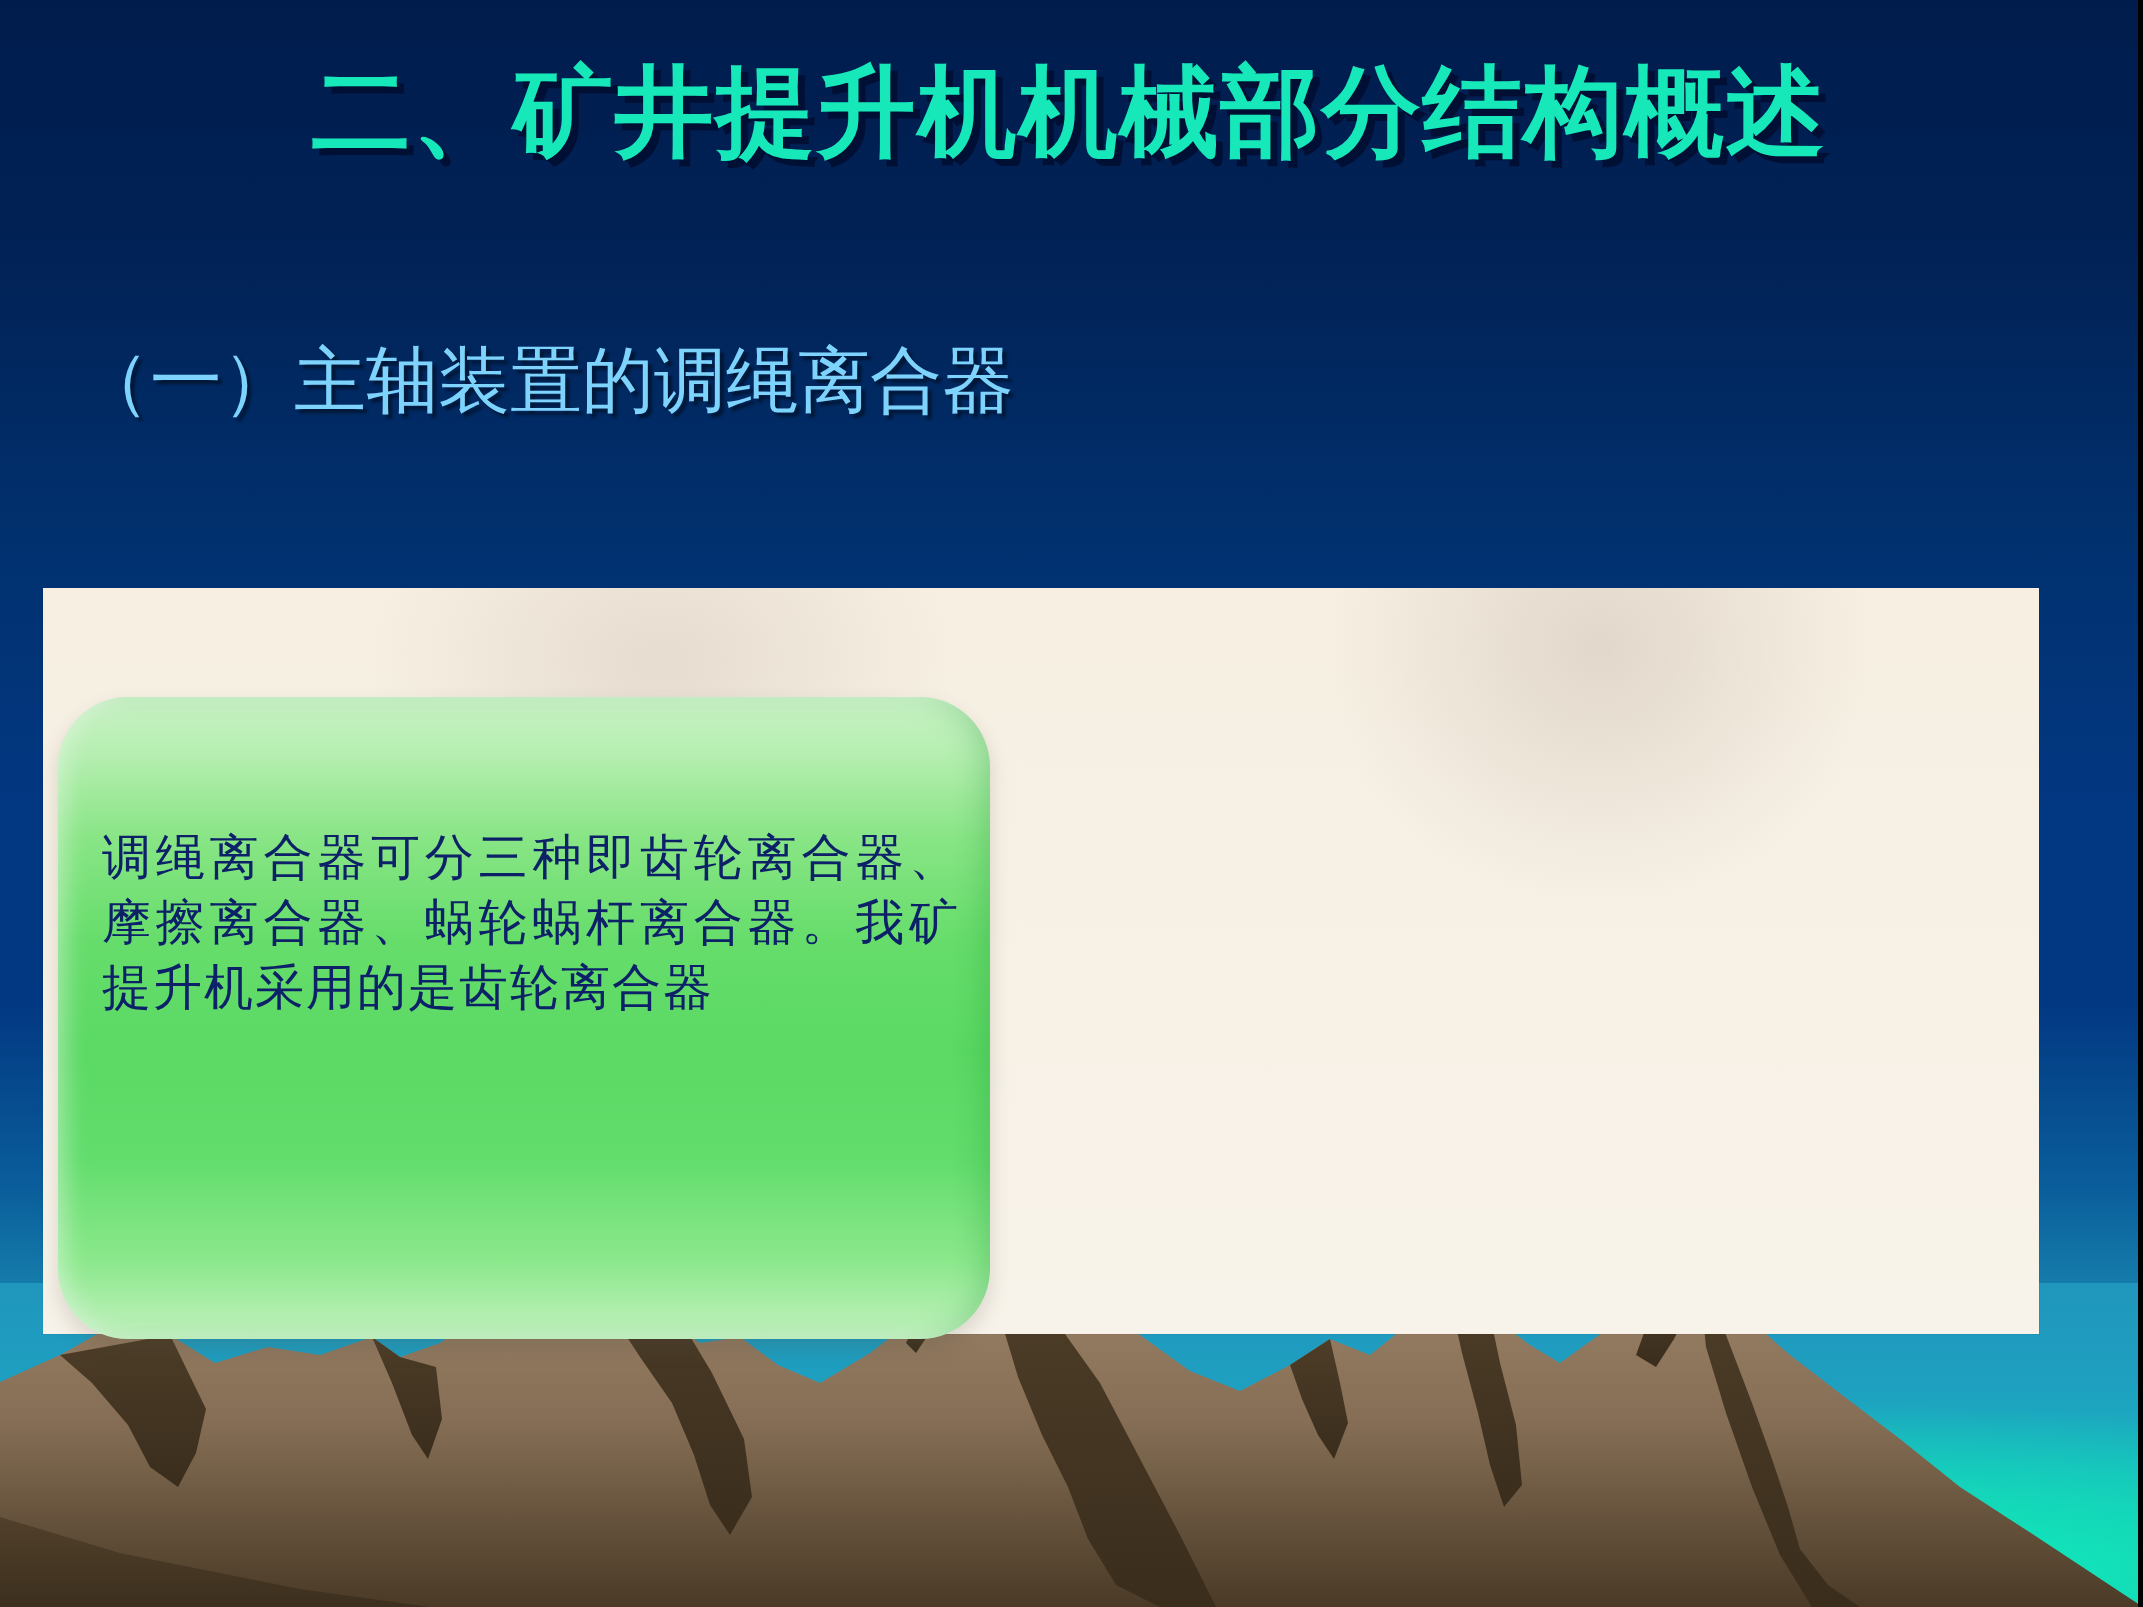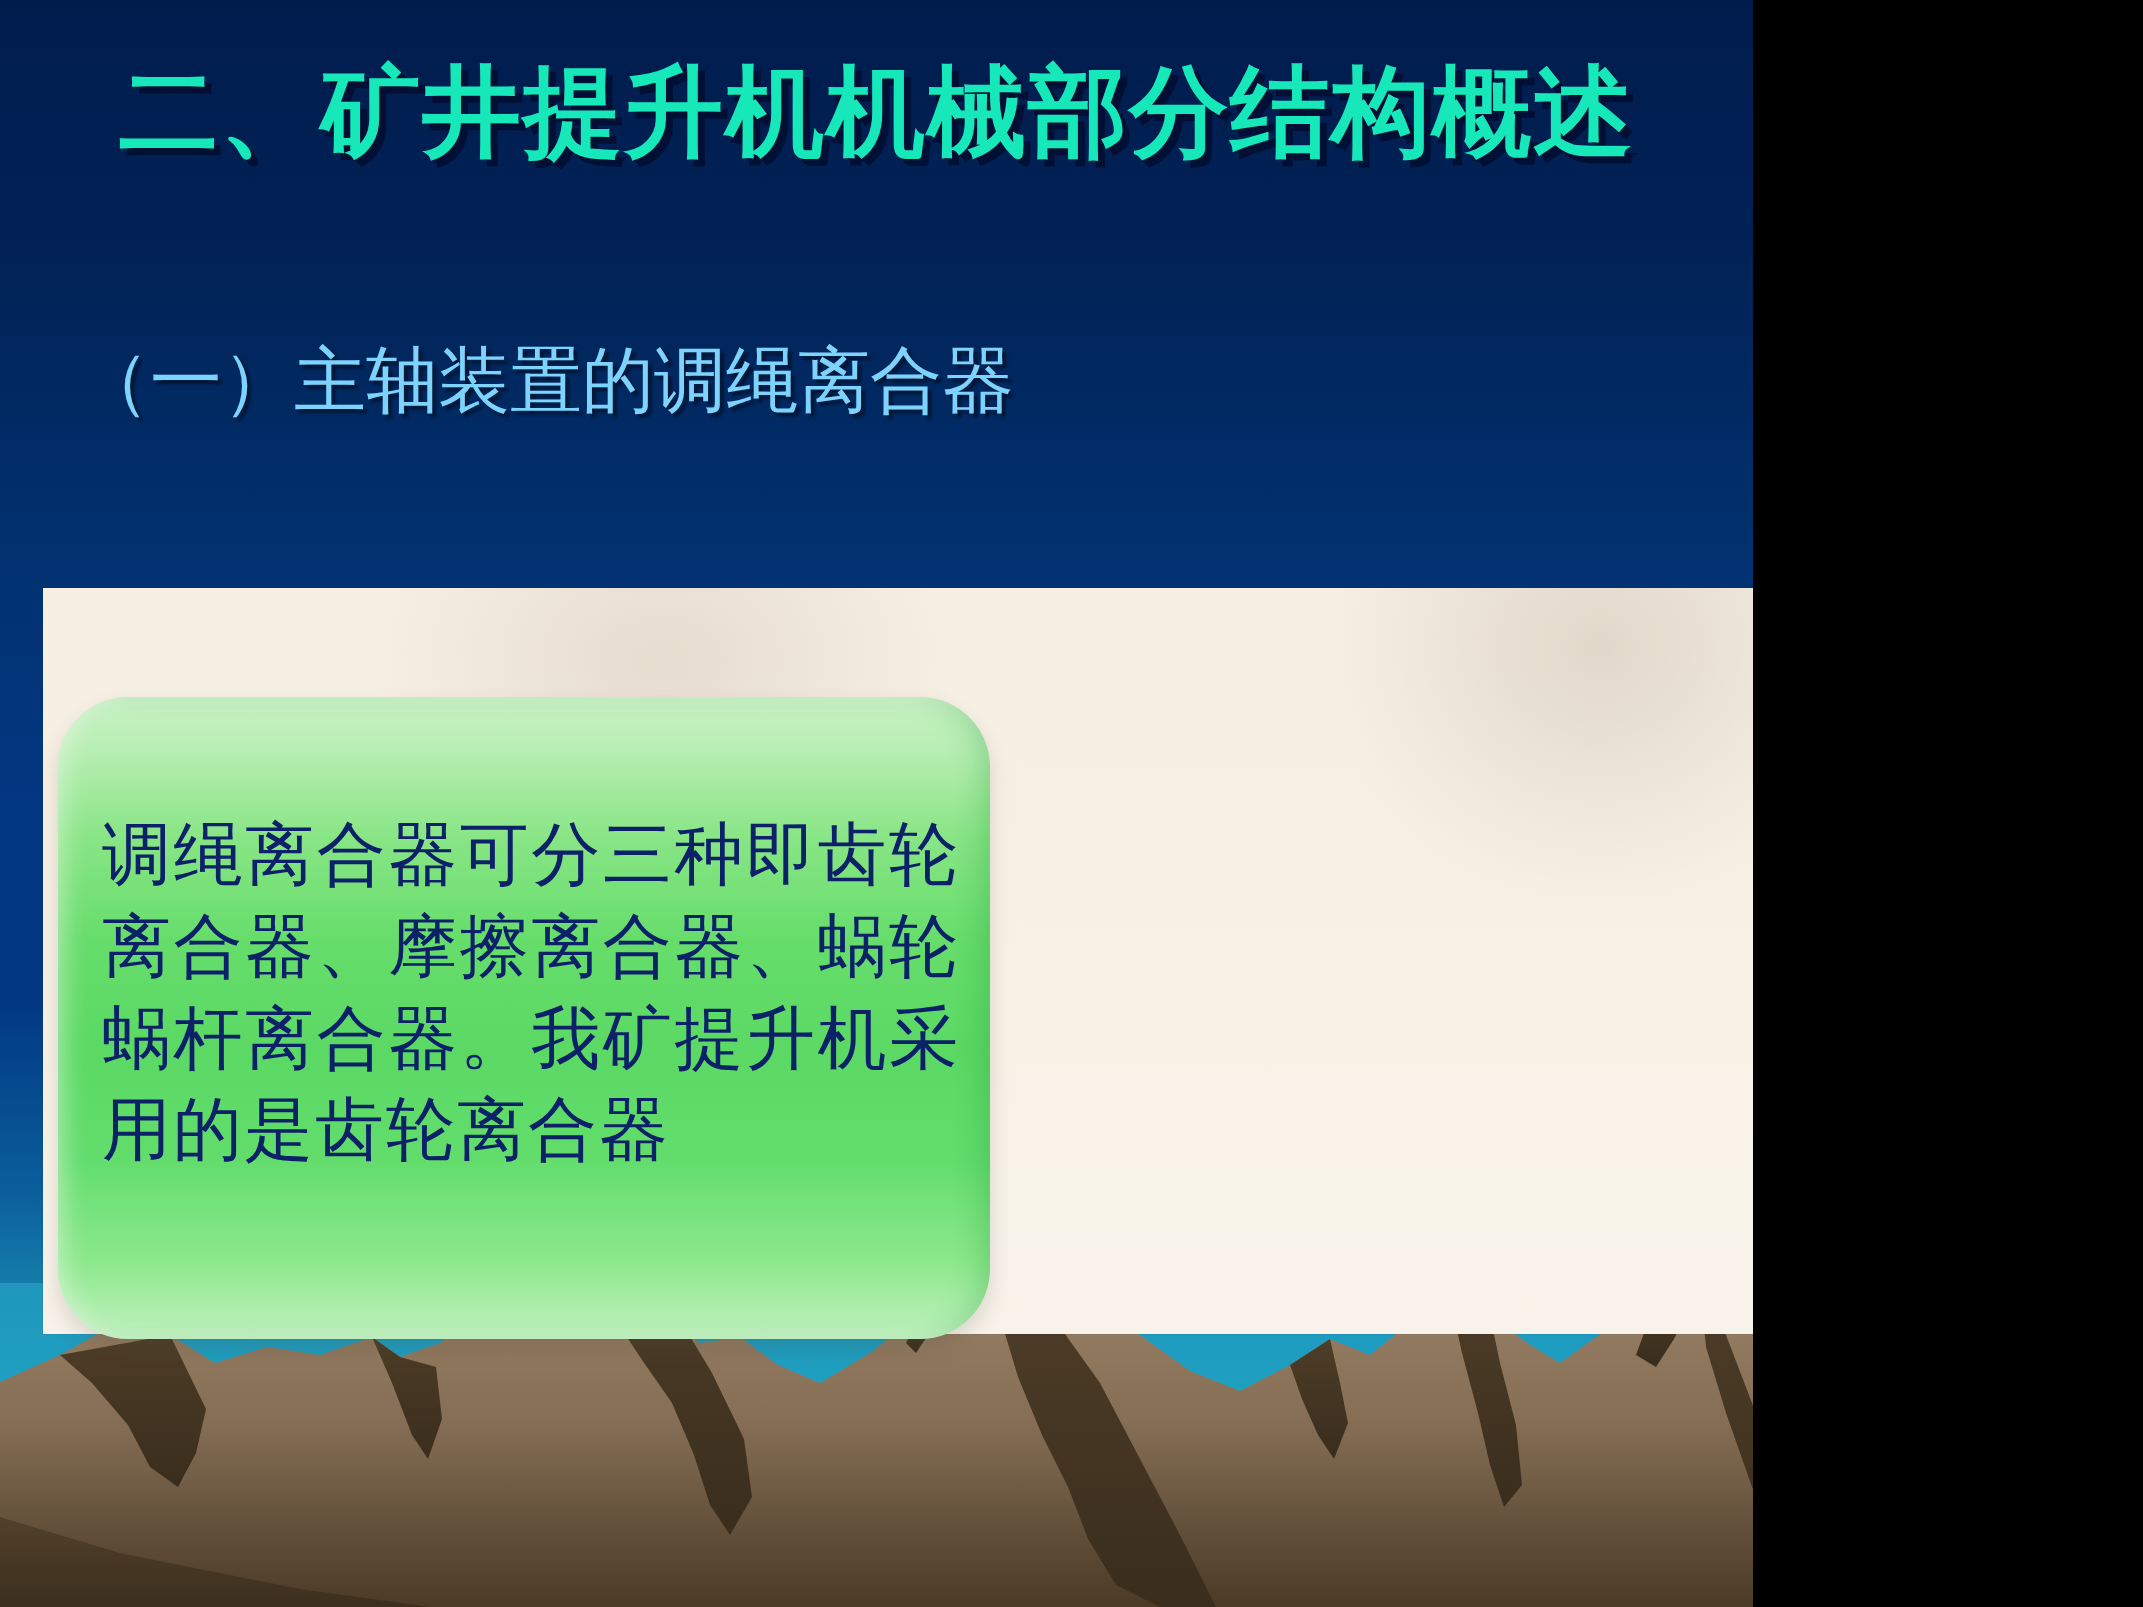--- a/index.html
+++ b/index.html
@@ -2,21 +2,21 @@
 <html><head>
 <meta charset="utf-8">
 <style>
   html, body {
     margin: 0;
     padding: 0;
     background: #000;
   }
   #slide {
     position: relative;
-    width: 1753px;
+    width: 2138px;
     height: 1607px;
     overflow: hidden;
     font-family: "Liberation Serif", "DejaVu Serif", serif;
   }
 
   
   .bg-sky {
     position: absolute;
     left: 0; top: 0; right: 0; bottom: 0;
     background: linear-gradient(to bottom,
@@ -136,23 +136,23 @@
     box-shadow:
       inset 12px 0 26px -8px rgba(255,255,255,0.5),
       inset -14px 0 30px -8px rgba(10,80,150,0.30),
       0 10px 20px rgba(60,70,90,0.18);
   }
 
   .card-text {
     position: absolute;
     left: 44px;
     right: 30px;
-    top: 112px;
+    top: 128px;
     font-family: "DejaVu Sans", "Liberation Sans", sans-serif;
-    font-size: 69px;
+    font-size: 49px;
     line-height: 1.33;
     color: #0d2168;
     letter-spacing: 2px;
     text-align: justify;
     text-align-last: left;
     word-break: break-all;
   }
   .card-blue .card-text {
     left: 38px;
     right: 26px;

